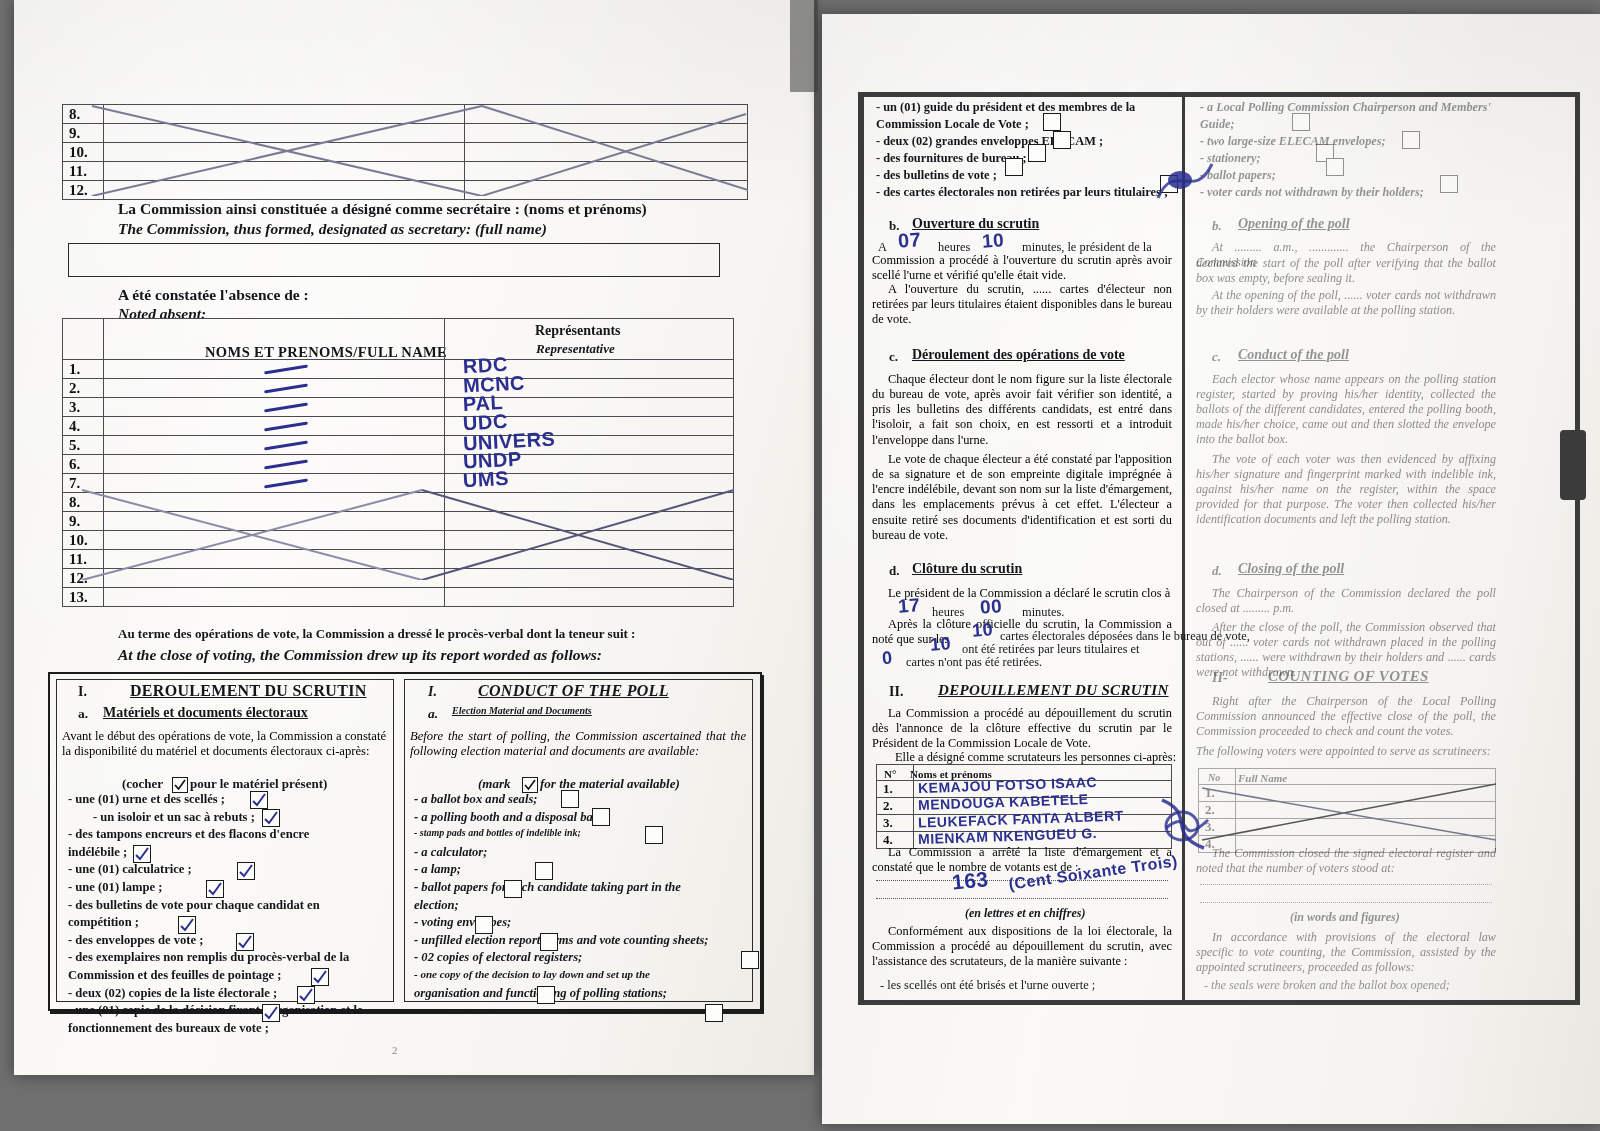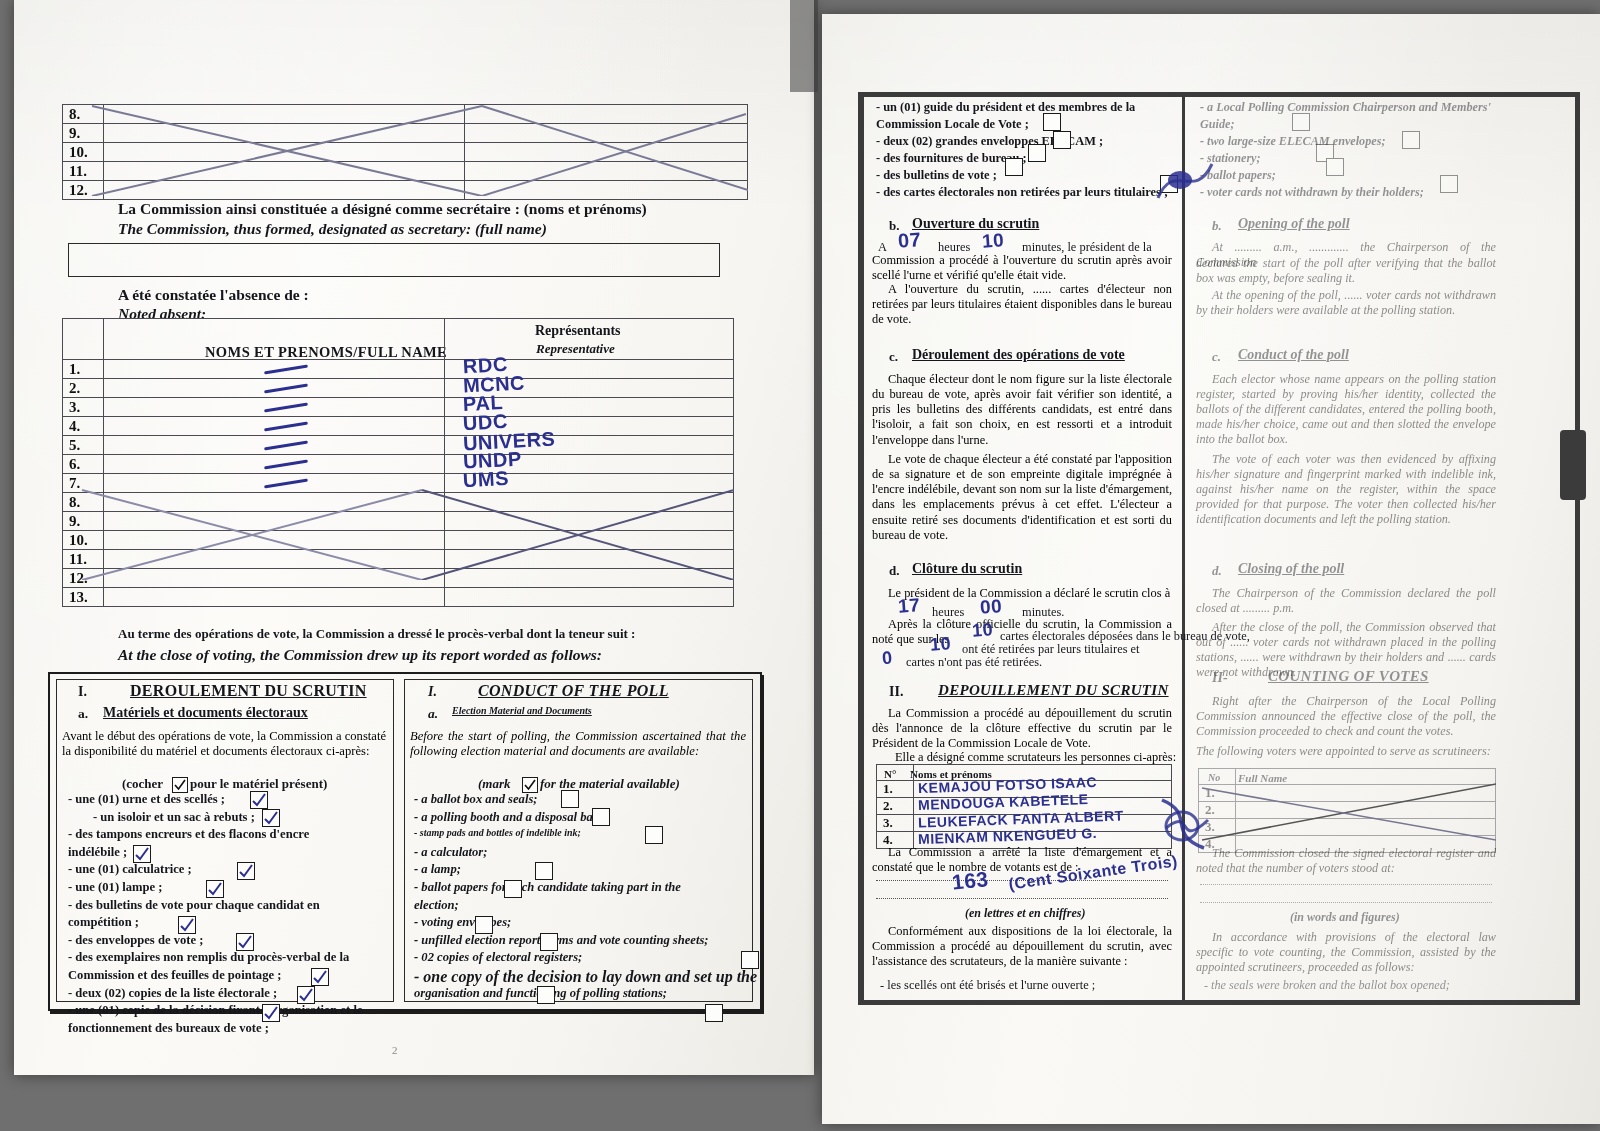--- a/index.html
+++ b/index.html
@@ -294,21 +294,21 @@
       <div class="txt en" style="left: 414px; top: 792px; font-size: 12.6px; font-weight: bold;">- a ballot box and seals;</div>
       <div class="txt en" style="left: 414px; top: 809.6px; font-size: 12.6px; font-weight: bold;">- a polling booth and a disposal bag;</div>
       <div class="txt en" style="left: 414px; top: 827.2px; font-size: 10px; font-weight: bold;">- stamp pads and bottles of indelible ink;</div>
       <div class="txt en" style="left: 414px; top: 844.8px; font-size: 12.6px; font-weight: bold;">- a calculator;</div>
       <div class="txt en" style="left: 414px; top: 862.4px; font-size: 12.6px; font-weight: bold;">- a lamp;</div>
       <div class="txt en" style="left: 414px; top: 880px; font-size: 12.6px; font-weight: bold;">- ballot papers for each candidate taking part in the</div>
       <div class="txt en" style="left: 414px; top: 897.6px; font-size: 12.6px; font-weight: bold;">election;</div>
       <div class="txt en" style="left: 414px; top: 915.2px; font-size: 12.6px; font-weight: bold;">- voting envelopes;</div>
       <div class="txt en" style="left: 414px; top: 932.8px; font-size: 12.6px; font-weight: bold;">- unfilled election report forms and vote counting sheets;</div>
       <div class="txt en" style="left: 414px; top: 950.4px; font-size: 12.6px; font-weight: bold;">- 02 copies of electoral registers;</div>
-      <div class="txt en" style="left: 414px; top: 968px; font-size: 16px; font-weight: bold;">- one copy of the decision to lay down and set up the</div>
+      <div class="txt en" style="left: 414px; top: 968px; font-size: 11px; font-weight: bold;">- one copy of the decision to lay down and set up the</div>
       <div class="txt en" style="left: 414px; top: 985.6px; font-size: 12.6px; font-weight: bold;">organisation and functioning of polling stations;</div>
     </div>
   <div id="en-checks">
       <span class="chk" style="position: absolute; left: 561px; top: 790px; width: 16px; height: 16px;"></span>
       <span class="chk" style="position: absolute; left: 592px; top: 808px; width: 16px; height: 16px;"></span>
       <span class="chk" style="position: absolute; left: 645px; top: 826px; width: 16px; height: 16px;"></span>
       <span class="chk" style="position: absolute; left: 535px; top: 862px; width: 16px; height: 16px;"></span>
       <span class="chk" style="position: absolute; left: 504px; top: 880px; width: 16px; height: 16px;"></span>
       <span class="chk" style="position: absolute; left: 475px; top: 916px; width: 16px; height: 16px;"></span>
       <span class="chk" style="position: absolute; left: 540px; top: 933px; width: 16px; height: 16px;"></span>

